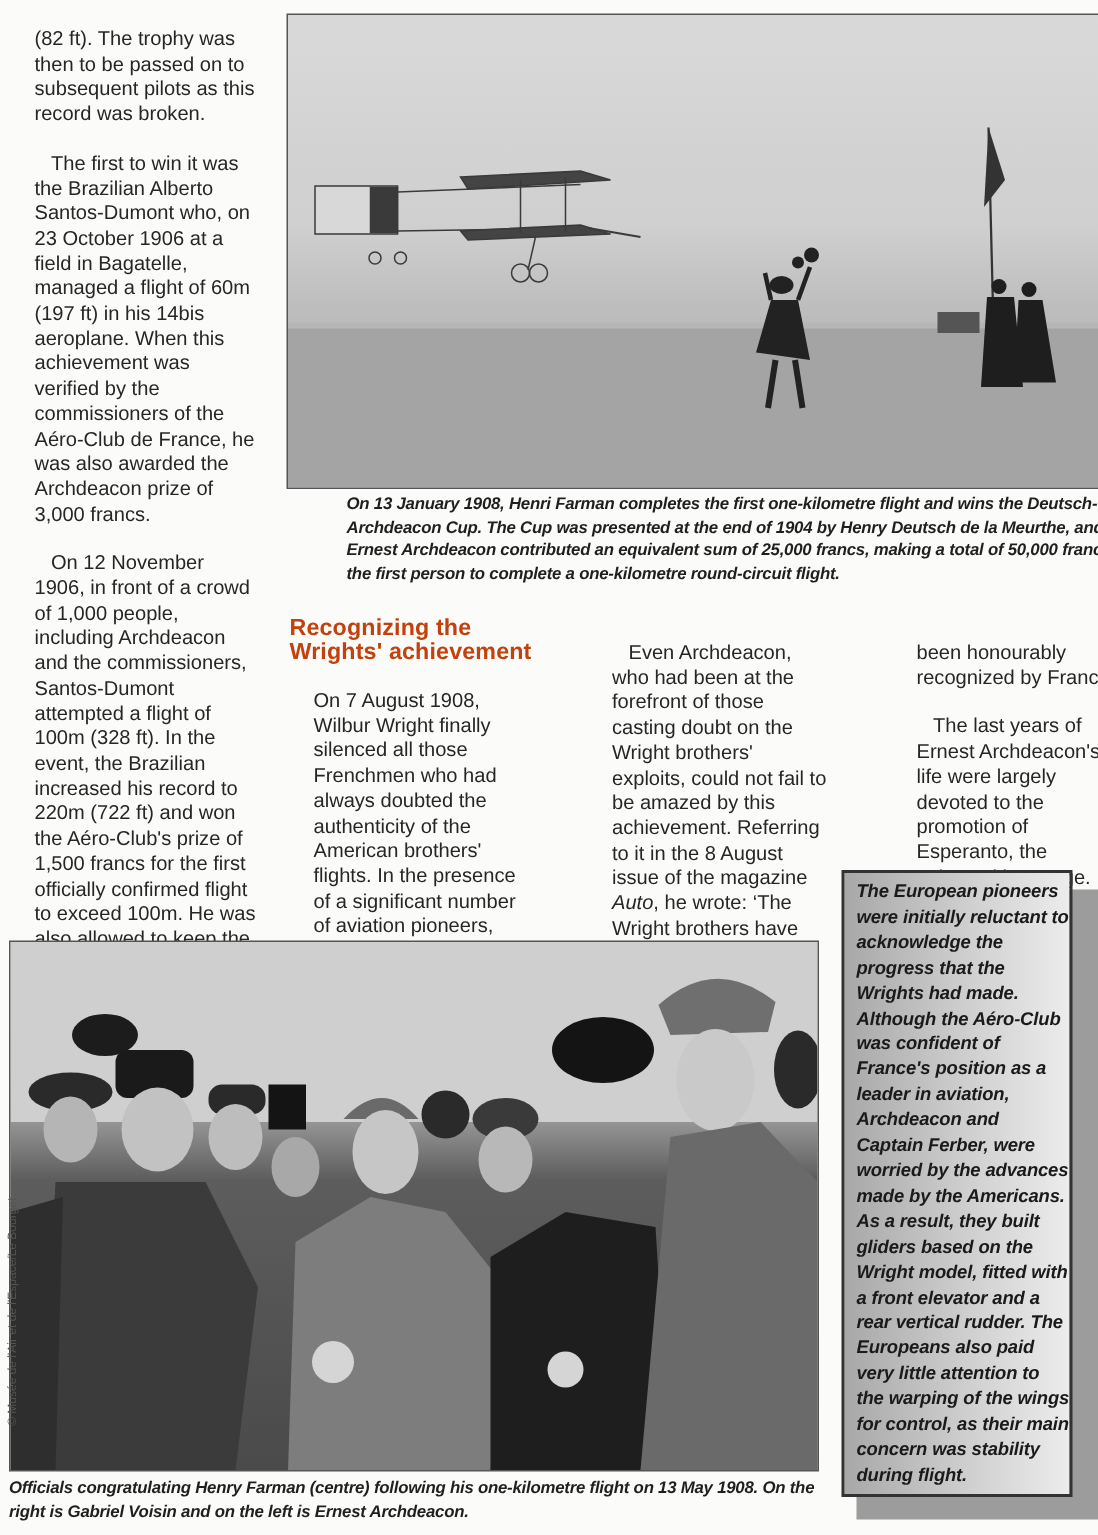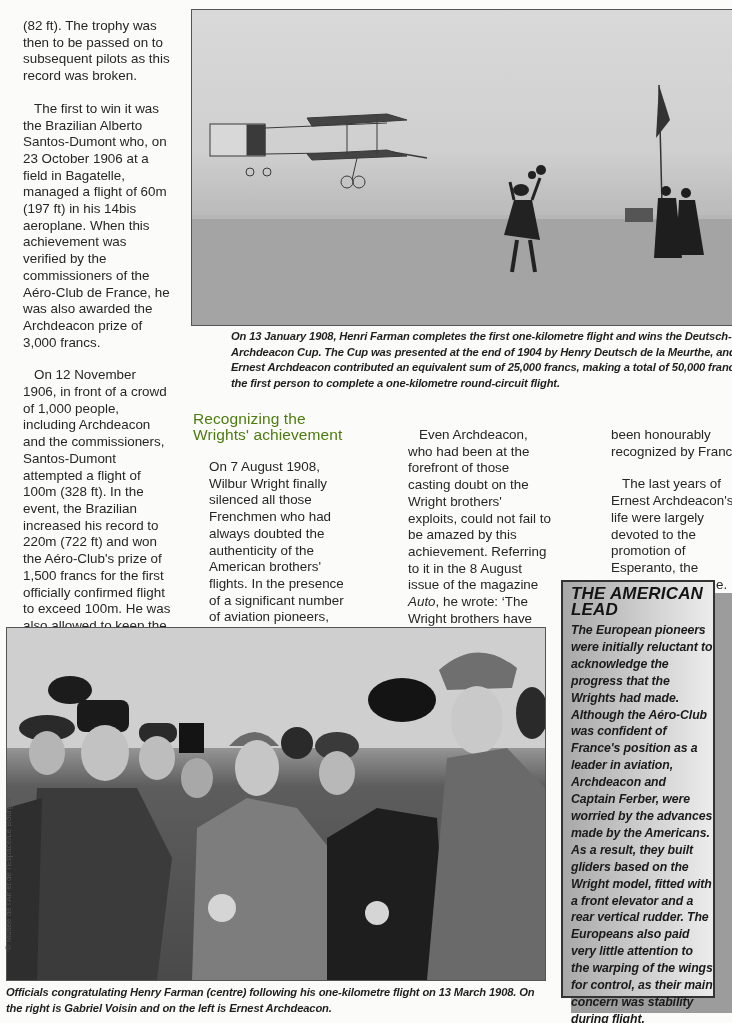--- a/index.html
+++ b/index.html
@@ -11,21 +11,21 @@
   .col {
     position: absolute; font-size: 13.4px; line-height: 16.7px; color: #262626;
   }
   .col p { margin: 16px; }
   .col p.indent { text-indent: 11px; }
   #col1 { left: 7px; top: 2px; width: 180px; }
   #col2 { left: 193px; top: 411px; width: 172px; }
   #col3 { left: 392px; top: 411px; width: 178px; }
   #col4 { left: 595px; top: 411px; width: 168px; }
   .heading {
-    font-weight: normal; color: #4d7c0f; font-size: 15.5px; line-height: 16px; margin: 0 0 2px 0;
+    font-weight: bold; color: #c2410c; font-size: 15.5px; line-height: 16px; margin: 0 0 2px 0;
     letter-spacing: 0.1px;
   }
   .photo {
     position: absolute; border: 1px solid #555; overflow: hidden;
   }
   #photo-top {
     left: 191px; top: 9px; width: 540px; height: 315px;
     background: linear-gradient(180deg, #d9d9d9 0%, #cfcfcf 45%, #bdbdbd 62%, #a9a9a9 75%, #b2b2b2 100%);
   }
   #photo-bottom {
@@ -127,21 +127,20 @@
   <p class="indent"><span>Even Archdeacon, who had been at the forefront of those casting doubt on the Wright brothers' exploits, could not fail to be amazed by this achievement. Referring to it in the 8 August issue of the magazine </span><em>Auto</em><span>, he wrote: ‘The Wright brothers have long been accused by Europeans of being frauds... but today they have at last</span></p>
 </div>
 
 <div id="col4" class="col">
   <p>been honourably recognized by France.’</p>
   <p class="indent">The last years of Ernest Archdeacon's life were largely devoted to the promotion of Esperanto, the universal language. He died at Versailles on 2 January 1950, aged 87.</p>
 </div>
 
 <div id="sidebar-shadow"></div>
 <div id="sidebar">
-  <h2 id="sidebar-title">THE AMERICAN LEAD</h2>
   <p id="sidebar-body">The European pioneers were initially reluctant to acknowledge the progress that the Wrights had made. Although the Aéro-Club was confident of France's position as a leader in aviation, Archdeacon and Captain Ferber, were worried by the advances made by the Americans. As a result, they built gliders based on the Wright model, fitted with a front elevator and a rear vertical rudder. The Europeans also paid very little attention to the warping of the wings for control, as their main concern was stability during flight.</p>
 </div>
 
 <div id="photo-bottom" class="photo">
   <svg width="538" height="352" viewBox="0 0 538 352">
     <rect x="0" y="0" width="538" height="120" fill="#cfcfcf"></rect>
 
     <g>
       <ellipse cx="63" cy="62" rx="22" ry="14" fill="#1c1c1c"></ellipse>
       <ellipse cx="40" cy="100" rx="28" ry="13" fill="#2a2a2a"></ellipse>
@@ -167,13 +166,13 @@
       <path d="M0 352 L0 180 L35 170 L30 352 Z" fill="#2e2e2e"></path>
       <path d="M185 352 L190 200 L240 170 L290 180 L330 230 L320 352 Z" fill="#7d7d7d"></path>
       <path d="M320 352 L320 210 L370 180 L430 190 L440 352 Z" fill="#1e1e1e"></path>
       <path d="M420 352 L440 130 L500 120 L538 160 L538 352 Z" fill="#6a6a6a"></path>
       <circle cx="215" cy="280" r="14" fill="#d5d5d5"></circle>
       <circle cx="370" cy="285" r="12" fill="#d5d5d5"></circle>
     </g>
   </svg>
 </div>
 <div class="credit">© Musée de l'Air et de l'Espace/Le Bourget</div>
-<div id="caption-bottom" class="caption">Officials congratulating Henry Farman (centre) following his one-kilometre flight on 13 March 1908. On the right is Gabriel Voisin and on the left is Ernest Archdeacon.</div>
+<div id="caption-bottom" class="caption">Officials congratulating Henry Farman (centre) following his one-kilometre flight on 13 May 1908. On the right is Gabriel Voisin and on the left is Ernest Archdeacon.</div>
 
 </body></html>

